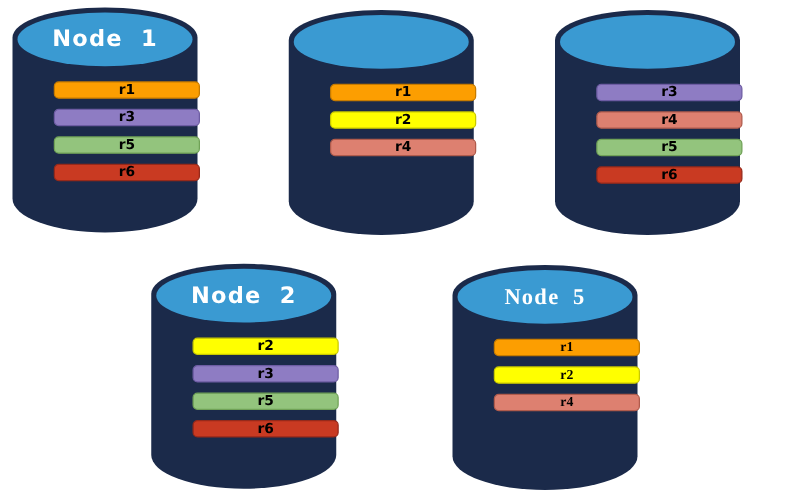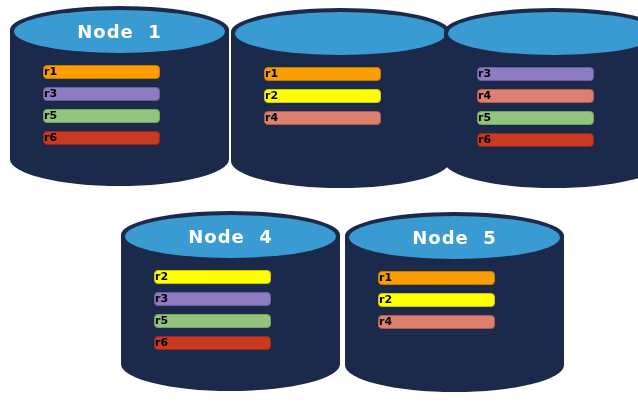--- a/index.html
+++ b/index.html
@@ -6,29 +6,29 @@
   .canvas {
     position: relative;
     width: 638px;
     height: 402px;
     background: #ffffff;
     overflow: hidden;
     font-family: "DejaVu Sans", "Liberation Sans", sans-serif;
   }
   .cylinder {
     position: absolute;
-    width: 219px;
+    width: 148px;
     height: 180px;
   }
   
   .pos-0 { left: 10px;  top: 6px;   }
   .pos-1 { left: 231px; top: 8px;   }
   .pos-2 { left: 444px; top: 8px;   }
   .pos-3 { left: 121px; top: 211px; }
-  .pos-4 { left: 345px; top: 212px; }
+  .pos-4 { left: 362px; top: 212px; font-family: Liberation Serif, serif; }
 
   .cyl-body {
     position: absolute;
     inset: 0;
     background: #1B2A4A;
     border-radius: 50% 50% 50% 50% / 24px 24px 27px 27px;
   }
   .cyl-top {
     position: absolute;
     left: 4px; right: 4px; top: 4px;
@@ -54,21 +54,21 @@
   }
   .bar {
     box-sizing: border-box;
     height: 14px;
     margin-bottom: 8px;
     border-radius: 4px;
     border: 1px solid rgba(0,0,0,0.35);
     color: #000000;
     font-size: 11px;
     font-weight: bold;
-    text-align: left;
+    text-align: center;
     line-height: 12px;
   }
 </style>
 </head>
 <body>
 
 <div class="canvas">
 
   <div class="cylinder pos-0">
     <div class="cyl-body"></div>
@@ -99,21 +99,21 @@
         <div class="bar" style="background: rgb(142, 124, 195); border-color: rgb(109, 92, 163);">r3</div>
         <div class="bar" style="background: rgb(221, 128, 112); border-color: rgb(176, 91, 76);">r4</div>
         <div class="bar" style="background: rgb(147, 196, 125); border-color: rgb(112, 162, 87);">r5</div>
         <div class="bar" style="background: rgb(201, 58, 34); border-color: rgb(150, 41, 26);">r6</div>
       </div>
   </div>
 
   <div class="cylinder pos-3">
     <div class="cyl-body"></div>
     <div class="cyl-top"></div>
-    <div class="cyl-title">Node  4</div>
+    <div class="cyl-title">Node  2</div>
     <div class="bars">
         <div class="bar" style="background: rgb(255, 255, 0); border-color: rgb(201, 201, 0);">r2</div>
         <div class="bar" style="background: rgb(142, 124, 195); border-color: rgb(109, 92, 163);">r3</div>
         <div class="bar" style="background: rgb(147, 196, 125); border-color: rgb(112, 162, 87);">r5</div>
         <div class="bar" style="background: rgb(201, 58, 34); border-color: rgb(150, 41, 26);">r6</div>
       </div>
   </div>
 
   <div class="cylinder pos-4">
     <div class="cyl-body"></div>

